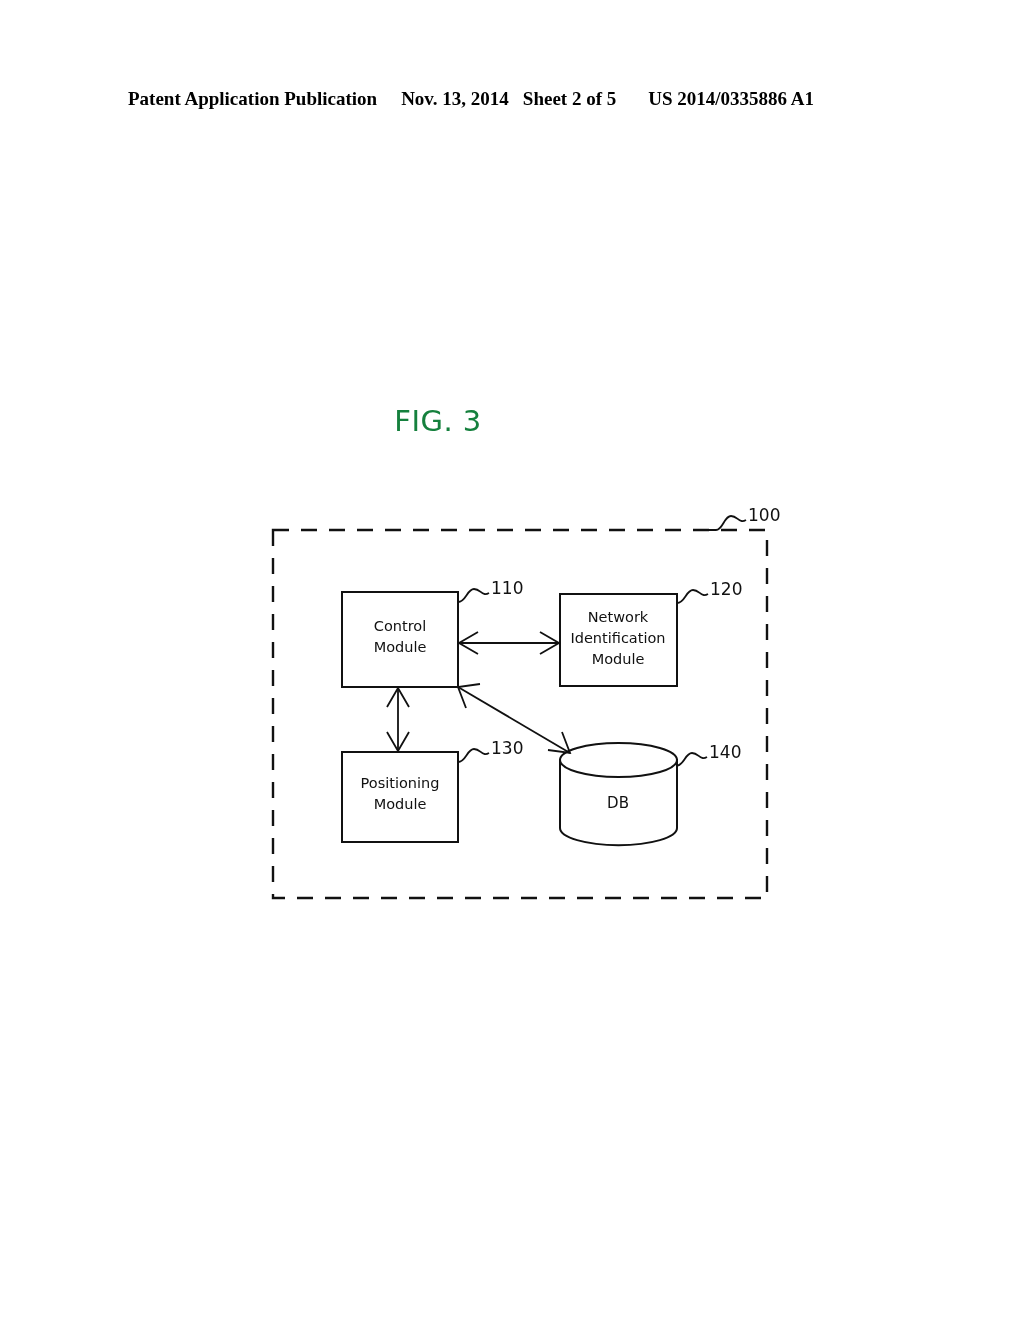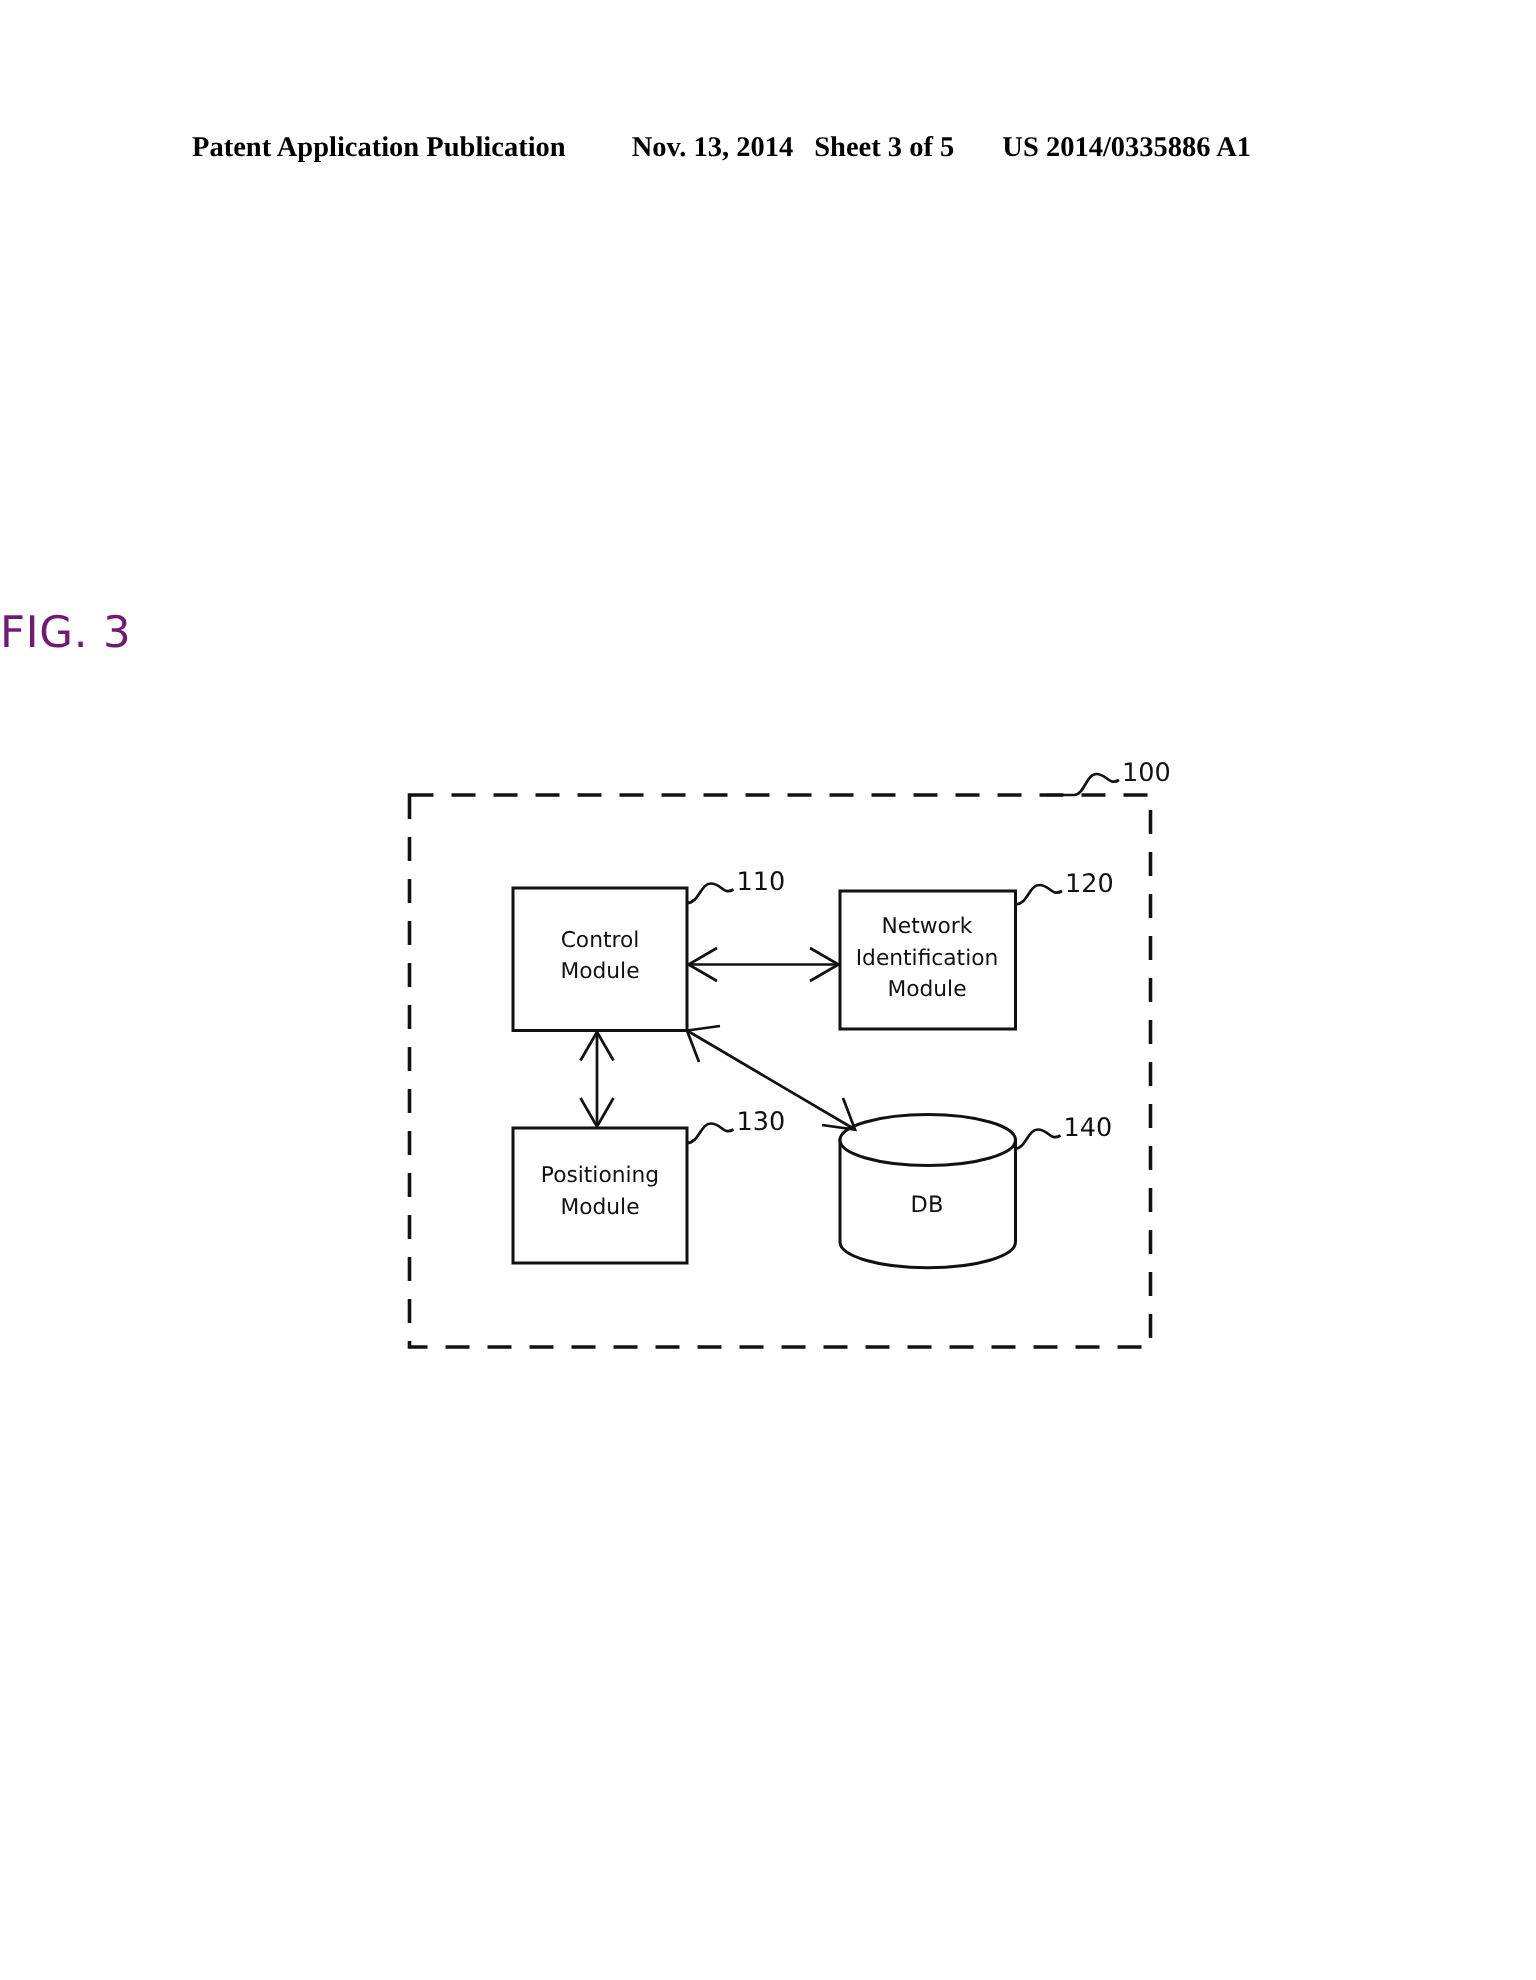--- a/index.html
+++ b/index.html
@@ -25,35 +25,35 @@
     height: 26px;
     font-family: "Liberation Serif", serif;
     font-weight: bold;
     font-size: 19px;
     color: #000000;
     white-space: nowrap;
     display: flex;
     align-items: baseline;
   }
   .hdr-title   { }
-  .hdr-date    { margin-left: 44px; }
+  .hdr-date    { margin-left: 24px; }
   .hdr-sheet   { margin-left: 14px; }
   .hdr-patno   { margin-left: 32px; }
 
   
   .fig-title {
     position: absolute;
     top: 404px;
     left: 0;
     width: 876px;
-    text-align: left;
+    text-align: center;
     font-family: "DejaVu Sans", sans-serif;
     font-size: 29px;
     letter-spacing: 0.5px;
-    color: #701a75;
+    color: #15803d;
   }
 
   
   #diagram {
     position: absolute;
     top: 490px;
     left: 250px;
     width: 545px;
     height: 430px;
   }
@@ -97,21 +97,21 @@
   }
 </style>
 </head>
 <body>
 
 <div id="page">
 
   <div class="pub-header">
     <span class="hdr-title">Patent Application Publication</span>
     <span class="hdr-date">Nov. 13, 2014</span>
-    <span class="hdr-sheet">Sheet 3 of 5</span>
+    <span class="hdr-sheet">Sheet 2 of 5</span>
     <span class="hdr-patno">US 2014/0335886 A1</span>
   </div>
 
   <div class="fig-title">FIG. 3</div>
 
   <div id="diagram">
     <svg width="545" height="430" viewBox="0 0 545 430" xmlns="http://www.w3.org/2000/svg">
 
       <rect class="dashed-border" x="23" y="40" width="494" height="368"></rect>
 

